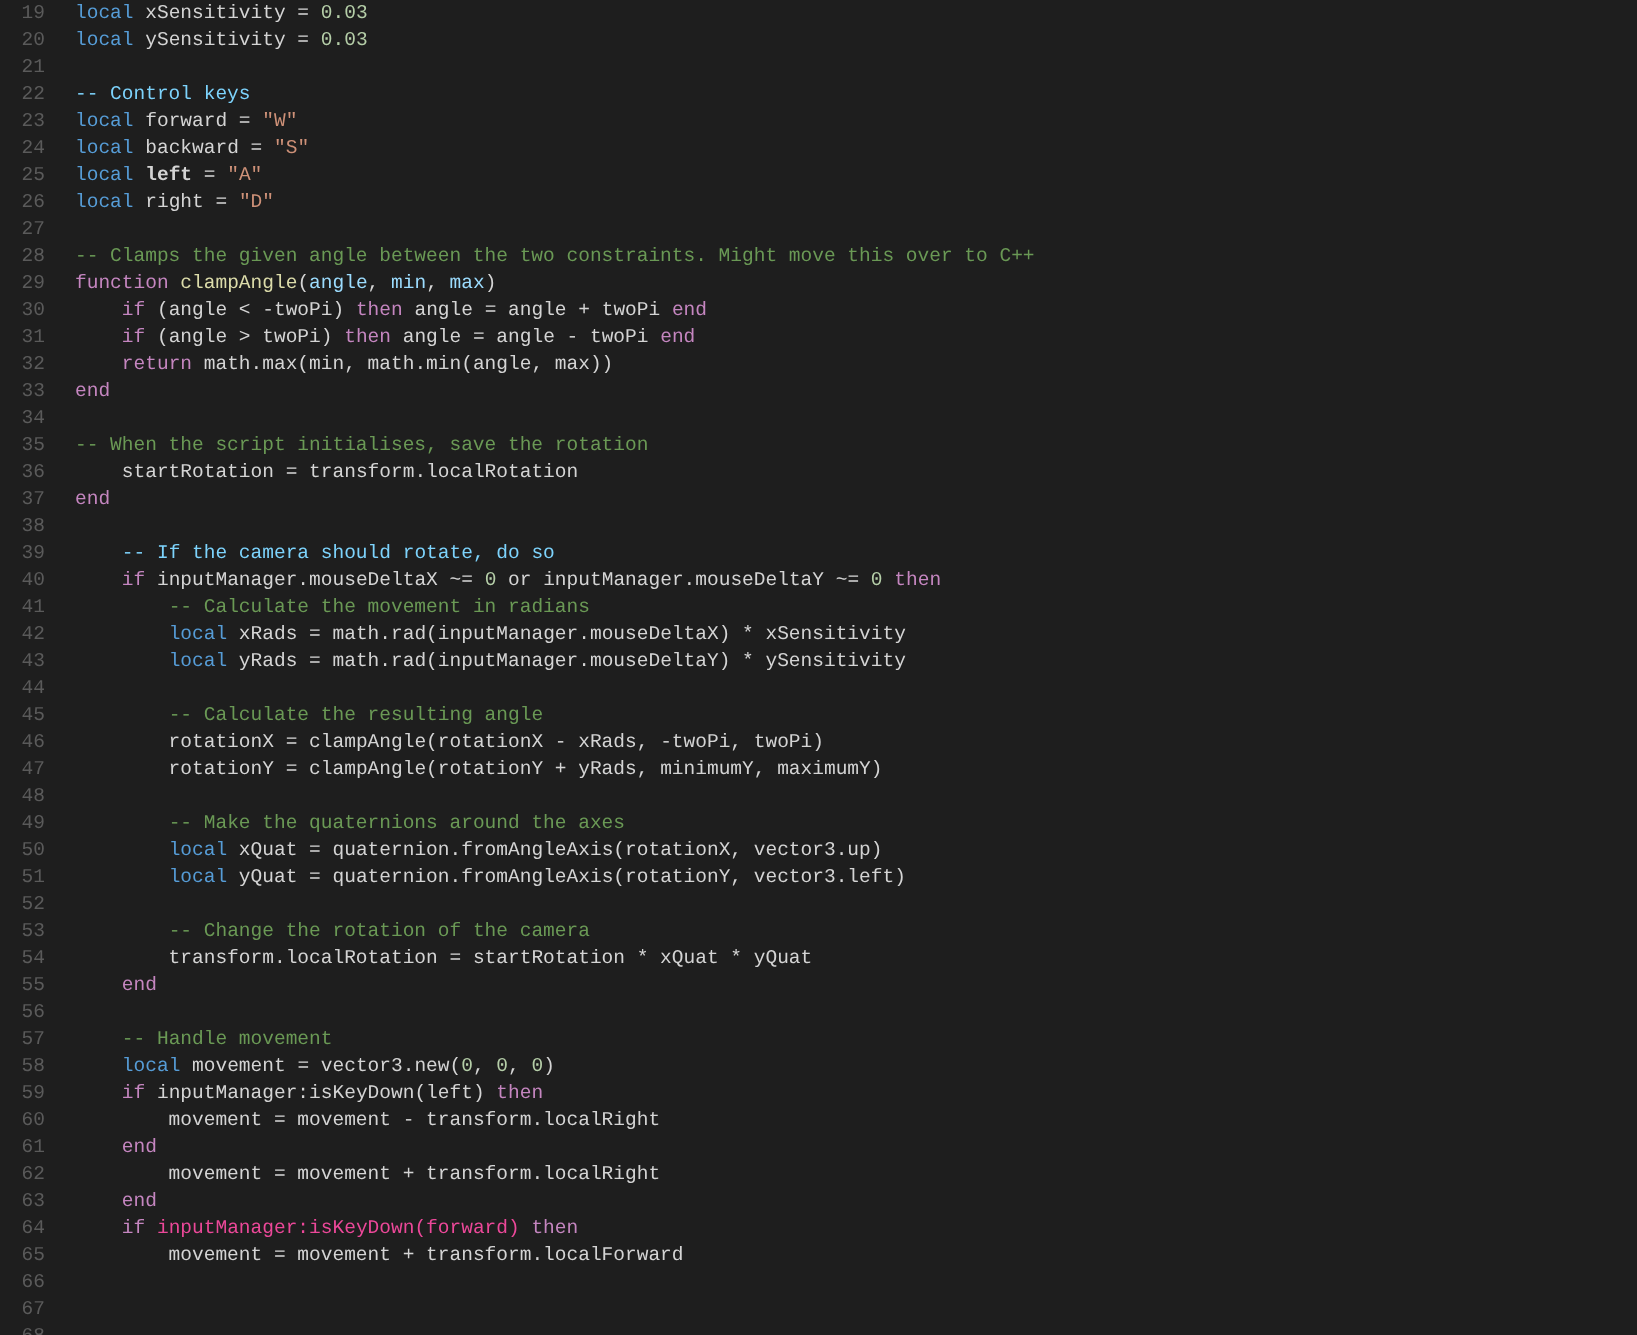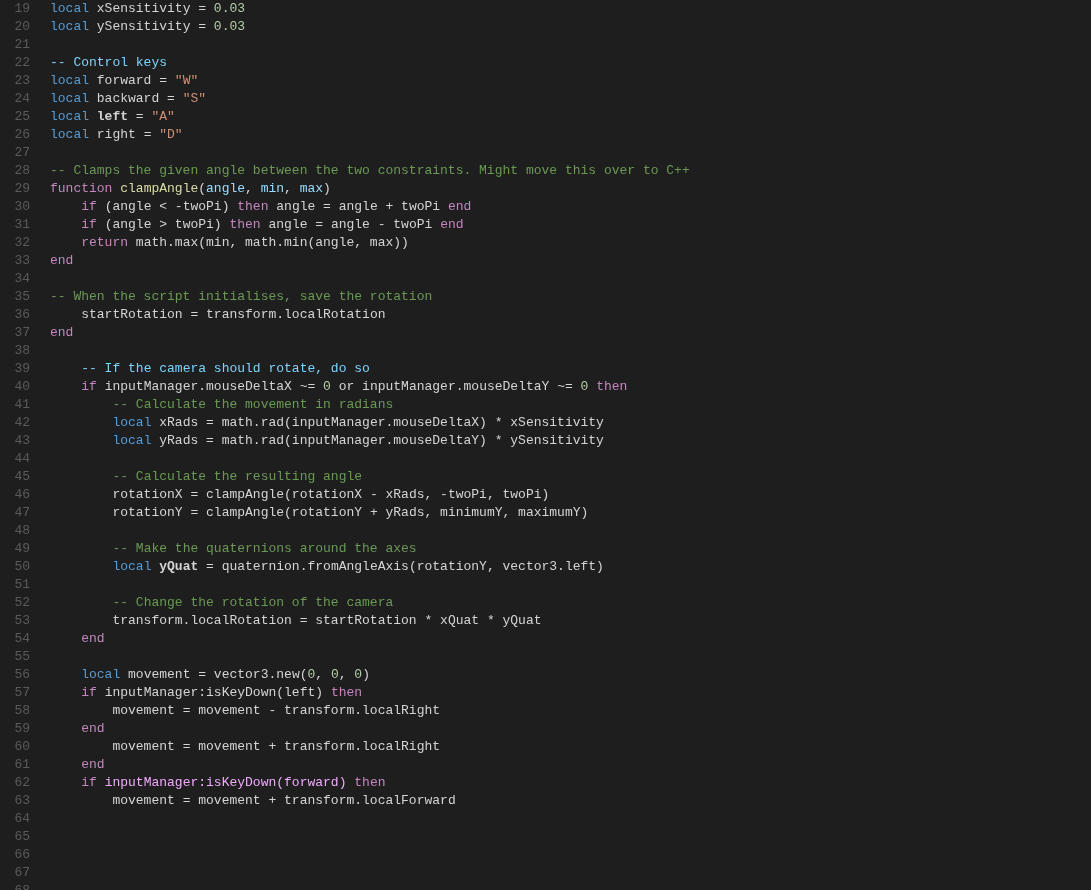--- a/index.html
+++ b/index.html
@@ -129,28 +129,30 @@
       <div class="code-line"><span style="color: rgb(212, 212, 212);">    </span><span style="color: rgb(197, 134, 192);">if</span><span style="color: rgb(212, 212, 212);"> inputManager.mouseDeltaX </span><span style="color: rgb(212, 212, 212);">~=</span><span style="color: rgb(212, 212, 212);"> </span><span style="color: rgb(181, 206, 168);">0</span><span style="color: rgb(212, 212, 212);"> or inputManager.mouseDeltaY </span><span style="color: rgb(212, 212, 212);">~=</span><span style="color: rgb(212, 212, 212);"> </span><span style="color: rgb(181, 206, 168);">0</span><span style="color: rgb(212, 212, 212);"> </span><span style="color: rgb(197, 134, 192);">then</span></div>
       <div class="code-line"><span style="color: rgb(212, 212, 212);">        </span><span style="color: rgb(106, 153, 85);">-- Calculate the movement in radians</span></div>
       <div class="code-line"><span style="color: rgb(212, 212, 212);">        </span><span style="color: rgb(86, 156, 214);">local</span><span style="color: rgb(212, 212, 212);"> xRads </span><span style="color: rgb(212, 212, 212);">=</span><span style="color: rgb(212, 212, 212);"> math.rad(inputManager.mouseDeltaX) * xSensitivity</span></div>
       <div class="code-line"><span style="color: rgb(212, 212, 212);">        </span><span style="color: rgb(86, 156, 214);">local</span><span style="color: rgb(212, 212, 212);"> yRads </span><span style="color: rgb(212, 212, 212);">=</span><span style="color: rgb(212, 212, 212);"> math.rad(inputManager.mouseDeltaY) * ySensitivity</span></div>
       <div class="code-line">&nbsp;</div>
       <div class="code-line"><span style="color: rgb(212, 212, 212);">        </span><span style="color: rgb(106, 153, 85);">-- Calculate the resulting angle</span></div>
       <div class="code-line"><span style="color: rgb(212, 212, 212);">        rotationX </span><span style="color: rgb(212, 212, 212);">=</span><span style="color: rgb(212, 212, 212);"> clampAngle(rotationX - xRads, -twoPi, twoPi)</span></div>
       <div class="code-line"><span style="color: rgb(212, 212, 212);">        rotationY </span><span style="color: rgb(212, 212, 212);">=</span><span style="color: rgb(212, 212, 212);"> clampAngle(rotationY + yRads, minimumY, maximumY)</span></div>
       <div class="code-line">&nbsp;</div>
       <div class="code-line"><span style="color: rgb(212, 212, 212);">        </span><span style="color: rgb(106, 153, 85);">-- Make the quaternions around the axes</span></div>
-      <div class="code-line"><span style="color: rgb(212, 212, 212);">        </span><span style="color: rgb(86, 156, 214);">local</span><span style="color: rgb(212, 212, 212); font-weight: bold;"> yQuat </span><span style="color: rgb(212, 212, 212);">=</span><span style="color: rgb(212, 212, 212);"> quaternion.fromAngleAxis(rotationY, vector3.left)</span></div>
+      <div class="code-line"><span style="color: rgb(212, 212, 212);">        </span><span style="color: rgb(86, 156, 214);">local</span><span style="color: rgb(212, 212, 212);"> xQuat </span><span style="color: rgb(212, 212, 212);">=</span><span style="color: rgb(212, 212, 212);"> quaternion.fromAngleAxis(rotationX, vector3.up)</span></div>
+      <div class="code-line"><span style="color: rgb(212, 212, 212);">        </span><span style="color: rgb(86, 156, 214);">local</span><span style="color: rgb(212, 212, 212);"> yQuat </span><span style="color: rgb(212, 212, 212);">=</span><span style="color: rgb(212, 212, 212);"> quaternion.fromAngleAxis(rotationY, vector3.left)</span></div>
       <div class="code-line">&nbsp;</div>
       <div class="code-line"><span style="color: rgb(212, 212, 212);">        </span><span style="color: rgb(106, 153, 85);">-- Change the rotation of the camera</span></div>
       <div class="code-line"><span style="color: rgb(212, 212, 212);">        transform.localRotation </span><span style="color: rgb(212, 212, 212);">=</span><span style="color: rgb(212, 212, 212);"> startRotation * xQuat * yQuat</span></div>
       <div class="code-line"><span style="color: rgb(212, 212, 212);">    </span><span style="color: rgb(197, 134, 192);">end</span></div>
       <div class="code-line">&nbsp;</div>
+      <div class="code-line"><span style="color: rgb(212, 212, 212);">    </span><span style="color: rgb(106, 153, 85);">-- Handle movement</span></div>
       <div class="code-line"><span style="color: rgb(212, 212, 212);">    </span><span style="color: rgb(86, 156, 214);">local</span><span style="color: rgb(212, 212, 212);"> movement </span><span style="color: rgb(212, 212, 212);">=</span><span style="color: rgb(212, 212, 212);"> vector3.new(</span><span style="color: rgb(181, 206, 168);">0</span><span style="color: rgb(212, 212, 212);">, </span><span style="color: rgb(181, 206, 168);">0</span><span style="color: rgb(212, 212, 212);">, </span><span style="color: rgb(181, 206, 168);">0</span><span style="color: rgb(212, 212, 212);">)</span></div>
       <div class="code-line"><span style="color: rgb(212, 212, 212);">    </span><span style="color: rgb(197, 134, 192);">if</span><span style="color: rgb(212, 212, 212);"> inputManager:isKeyDown(left) </span><span style="color: rgb(197, 134, 192);">then</span></div>
       <div class="code-line"><span style="color: rgb(212, 212, 212);">        movement </span><span style="color: rgb(212, 212, 212);">=</span><span style="color: rgb(212, 212, 212);"> movement - transform.localRight</span></div>
       <div class="code-line"><span style="color: rgb(212, 212, 212);">    </span><span style="color: rgb(197, 134, 192);">end</span></div>
       <div class="code-line"><span style="color: rgb(212, 212, 212);">        movement </span><span style="color: rgb(212, 212, 212);">=</span><span style="color: rgb(212, 212, 212);"> movement + transform.localRight</span></div>
       <div class="code-line"><span style="color: rgb(212, 212, 212);">    </span><span style="color: rgb(197, 134, 192);">end</span></div>
-      <div class="code-line"><span style="color: rgb(212, 212, 212);">    </span><span style="color: rgb(197, 134, 192);">if</span><span style="color: #f0abfc; margin-top: 20px;"> inputManager:isKeyDown(forward) </span><span style="color: rgb(197, 134, 192);">then</span></div>
+      <div class="code-line"><span style="color: rgb(212, 212, 212);">    </span><span style="color: rgb(197, 134, 192);">if</span><span style="color: #ec4899; margin-top: 20px;"> inputManager:isKeyDown(forward) </span><span style="color: rgb(197, 134, 192);">then</span></div>
       <div class="code-line"><span style="color: rgb(212, 212, 212);">        movement </span><span style="color: rgb(212, 212, 212);">=</span><span style="color: rgb(212, 212, 212);"> movement + transform.localForward</span></div>
     </div>
 </div>
 
 </body></html>

